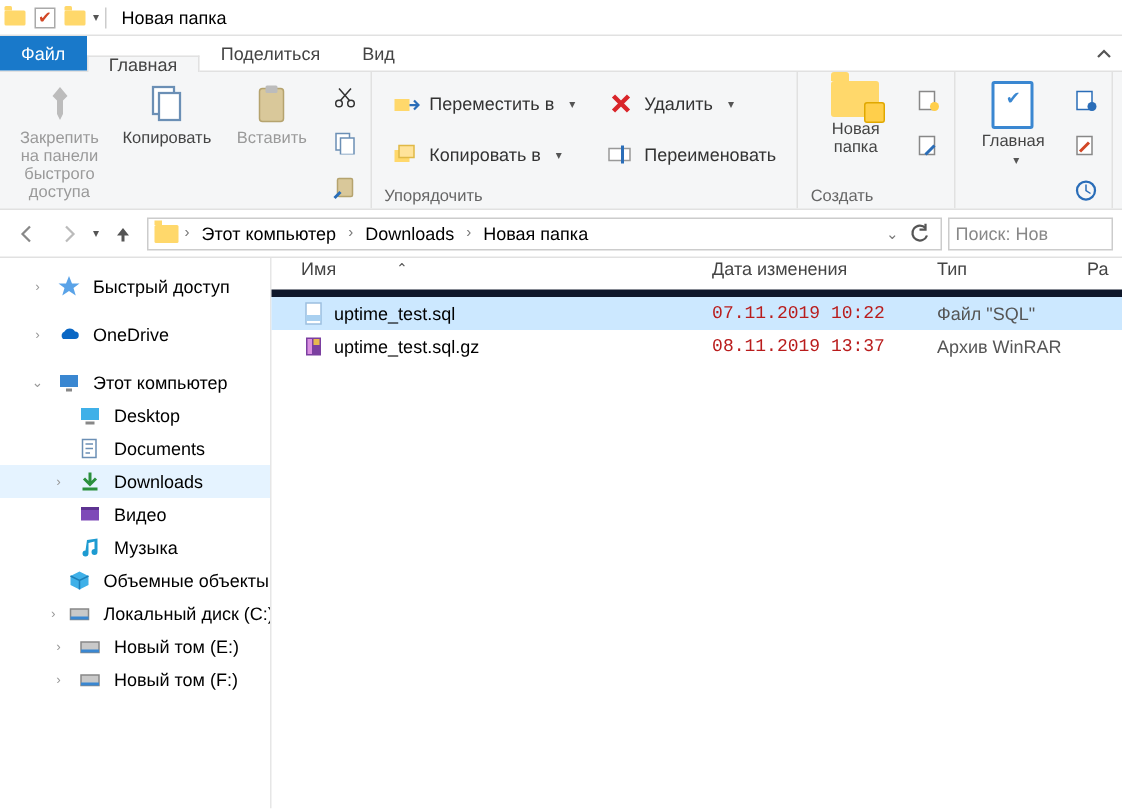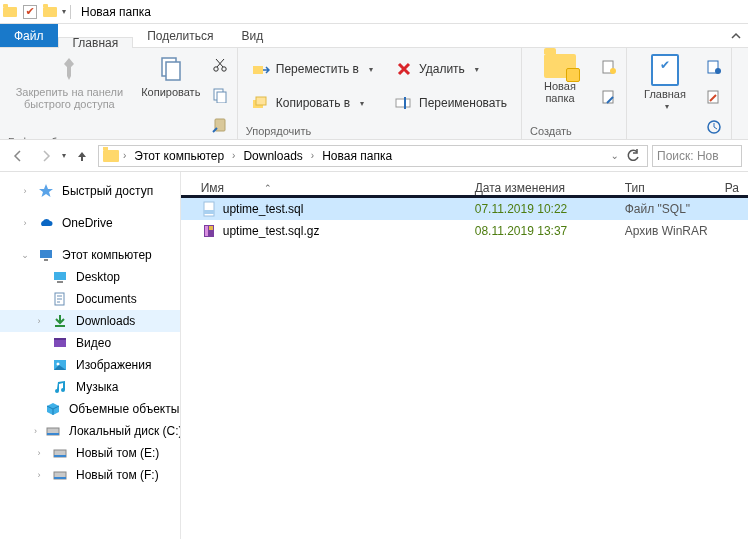--- a/index.html
+++ b/index.html
@@ -39,46 +39,46 @@
   
   .addr-row { height: 32px; border-bottom:1px solid #e1e1e1; display:flex; align-items:center; gap:4px; padding:0 6px; }
   .nav-btn { width:24px; height:24px; border-radius:2px; display:inline-flex; align-items:center; justify-content:center; color:#888; cursor:pointer; }
   .nav-btn.enabled { color:#333; }
   .addr-bar { flex:1; height:22px; border:1px solid #ccc; display:flex; align-items:center; padding:0 4px; gap:2px; overflow:hidden; }
   .addr-bar .crumb-sep { color:#777; font-size:10px; padding:0 2px; }
   .addr-crumb { padding: 0 4px; cursor:pointer; white-space:nowrap; }
   .addr-bar .mini-folder { width:16px; height:12px; background:#ffd86b; border-radius:1px; position:relative; }
   .addr-bar .mini-folder::before { content:""; position:absolute; top:-3px; left:0; width:5px; height:3px; background:#ffd86b; }
   .addr-refresh { width:20px; display:inline-flex; align-items:center; justify-content:center; color:#555; cursor:pointer; }
-  .search-box { width:90px; height:22px; border:1px solid #ccc; display:flex; align-items:center; padding:0 4px; color:#888; font-size:12px; overflow:hidden; white-space:nowrap; }
+  .search-box { width:110px; height:22px; border:1px solid #ccc; display:flex; align-items:center; padding:0 4px; color:#888; font-size:12px; overflow:hidden; white-space:nowrap; }
 
   
   .main { display:flex; height: calc(539px - 24px - 24px - 92px - 32px); }
   .sidebar { width: 192px; border-right:1px solid #e6e6e6; padding:8px 0; overflow:hidden; }
   .side-item { display:flex; align-items:center; gap:8px; padding:3px 10px 3px 20px; font-size:12px; cursor:pointer; white-space:nowrap; }
   .side-item.level2 { padding-left: 34px; }
   .side-item.selected { background:#e5f3ff; }
   .side-spacer { height: 10px; }
   .side-caret { width:10px; color:#999; font-size:9px; display:inline-block; text-align:center; }
   .side-caret.hidden { visibility:hidden; }
   .side-ico { width:16px; height:16px; display:inline-flex; align-items:center; justify-content:center; }
 
   .content { flex:1; display:flex; flex-direction:column; }
-  .cols { display:flex; align-items:flex-end; height:26px; border-bottom:3px solid #0f172a; font-size:12px; color:#444; padding-left:12px; }
+  .cols { display:flex; align-items:flex-start; height:26px; border-bottom:5px solid #0f172a; font-size:12px; color:#444; padding-left:12px; }
   .col { padding: 0 8px; border-right:1px solid transparent; cursor:pointer; }
   .col.name { width: 274px; display:flex; align-items:center; gap:40px; }
   .col.date { width: 150px; }
   .col.type { width: 100px; }
   .col.size { flex:1; }
   .sort-caret { font-size:9px; color:#555; }
 
   .row { display:flex; align-items:center; height:22px; padding-left:12px; font-size:12px; cursor:pointer; }
   .row.selected { background:#cce8ff; }
   .row .cell-name { width:274px; display:flex; align-items:center; gap:6px; padding-left:8px; white-space:nowrap; }
-  .row .cell-date { width:150px; color:#4d7c0f; padding:0 8px; }
+  .row .cell-date { width:150px; color:#b91c1c; padding:0 8px;font-family:Liberation Mono, monospace; }
   .row .cell-type { width:100px; color:#555; padding:0 8px; white-space:nowrap; }
   .file-ico { width:16px; height:16px; display:inline-flex; align-items:center; justify-content:center; }
 
   
   .ico-folder-lg { width:32px; height:24px; background:#ffd86b; border-radius:2px; position:relative; }
   .ico-folder-lg::before { content:""; position:absolute; top:-6px; left:0; width:12px; height:6px; background:#ffd86b; border-radius:2px 2px 0 0; }
   .ico-folder-lg.new::after { content:""; position:absolute; right:-4px; bottom:-4px; width:12px; height:12px; background:#ffcf4b; border:1px solid #e0a800; border-radius:2px; }
   .ico-props { width:28px; height:32px; border:2px solid #3a87d1; background:#fff; border-radius:2px; position:relative; }
   .ico-props::after { content:"✔"; position:absolute; color:#3a87d1; font-size:12px; left:7px; top:2px; }
 </style>
@@ -121,20 +121,27 @@
             <path d="M15 4 L20 10 L17 13 L17 22 L15 26 L13 22 L13 13 L10 10 Z" fill="#bcbcbc"></path>
           </svg>
         <span>Закрепить на панели быстрого доступа</span>
       </div>
       <div class="big-btn">
         <svg width="30" height="30" viewBox="0 0 30 30">
             <rect x="6" y="4" width="14" height="18" fill="#fff" stroke="#6b8fb5" stroke-width="1.5"></rect>
             <rect x="10" y="8" width="14" height="18" fill="#fff" stroke="#6b8fb5" stroke-width="1.5"></rect>
           </svg>
         <span>Копировать</span>
+      </div>
+      <div class="big-btn disabled">
+        <svg width="30" height="30" viewBox="0 0 30 30">
+            <rect x="7" y="5" width="16" height="22" rx="2" fill="#d9c89a" stroke="#b5a36e"></rect>
+            <rect x="11" y="3" width="8" height="5" rx="1" fill="#bcbcbc"></rect>
+          </svg>
+        <span>Вставить</span>
       </div>
       <div class="small-btn-row" style="padding-top:4px;">
         <span class="small-ico">
             <svg width="16" height="16" viewBox="0 0 16 16">
               <circle cx="4" cy="12" r="2.2" fill="none" stroke="#333"></circle>
               <circle cx="12" cy="12" r="2.2" fill="none" stroke="#333"></circle>
               <path d="M5 10 L12 2 M11 10 L4 2" stroke="#333"></path>
             </svg>
           </span>
         <span class="small-ico">
@@ -373,31 +380,20 @@
             <rect x="2" y="4" width="12" height="8" fill="#7e4ab8"></rect>
             <rect x="2" y="3" width="12" height="2" fill="#5d3391"></rect>
           </svg>
         </span>
       <span>Видео</span>
     </div>
     <div class="side-item level2">
       <span class="side-caret hidden">›</span>
       <span class="side-ico">
           <svg width="16" height="16" viewBox="0 0 16 16">
-            <rect x="2" y="3" width="12" height="10" fill="#3fb0e8"></rect>
-            <circle cx="6" cy="7" r="1.5" fill="#fff"></circle>
-            <path d="M2 13 L7 8 L14 13" fill="#1d7fb8"></path>
-          </svg>
-        </span>
-      <span>Изображения</span>
-    </div>
-    <div class="side-item level2">
-      <span class="side-caret hidden">›</span>
-      <span class="side-ico">
-          <svg width="16" height="16" viewBox="0 0 16 16">
             <path d="M6 3 L13 2 L13 11 A2 2 0 1 1 11 9 L11 4 L7 5 L7 12 A2 2 0 1 1 5 10 Z" fill="#1d9bd1"></path>
           </svg>
         </span>
       <span>Музыка</span>
     </div>
     <div class="side-item level2">
       <span class="side-caret hidden">›</span>
       <span class="side-ico">
           <svg width="16" height="16" viewBox="0 0 16 16">
             <path d="M8 2 L14 5 L14 11 L8 14 L2 11 L2 5 Z" fill="#3fb0e8"></path>

